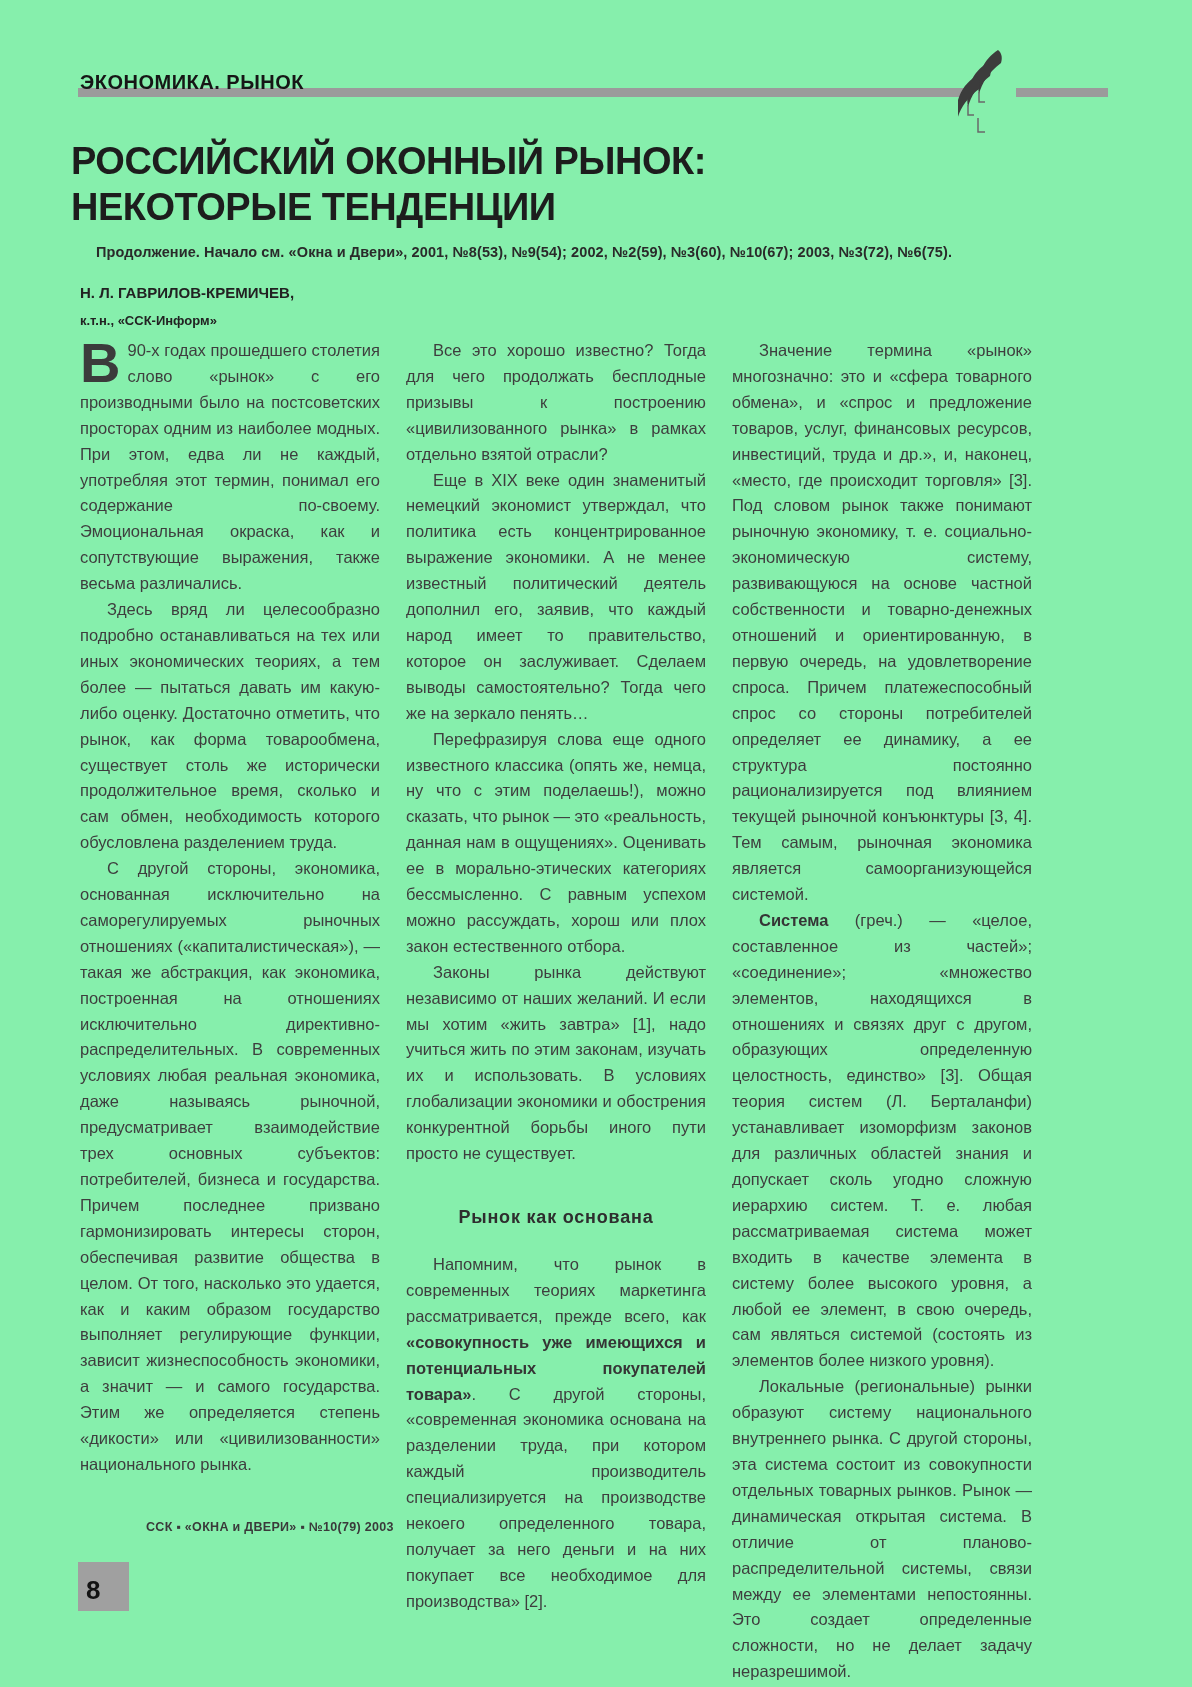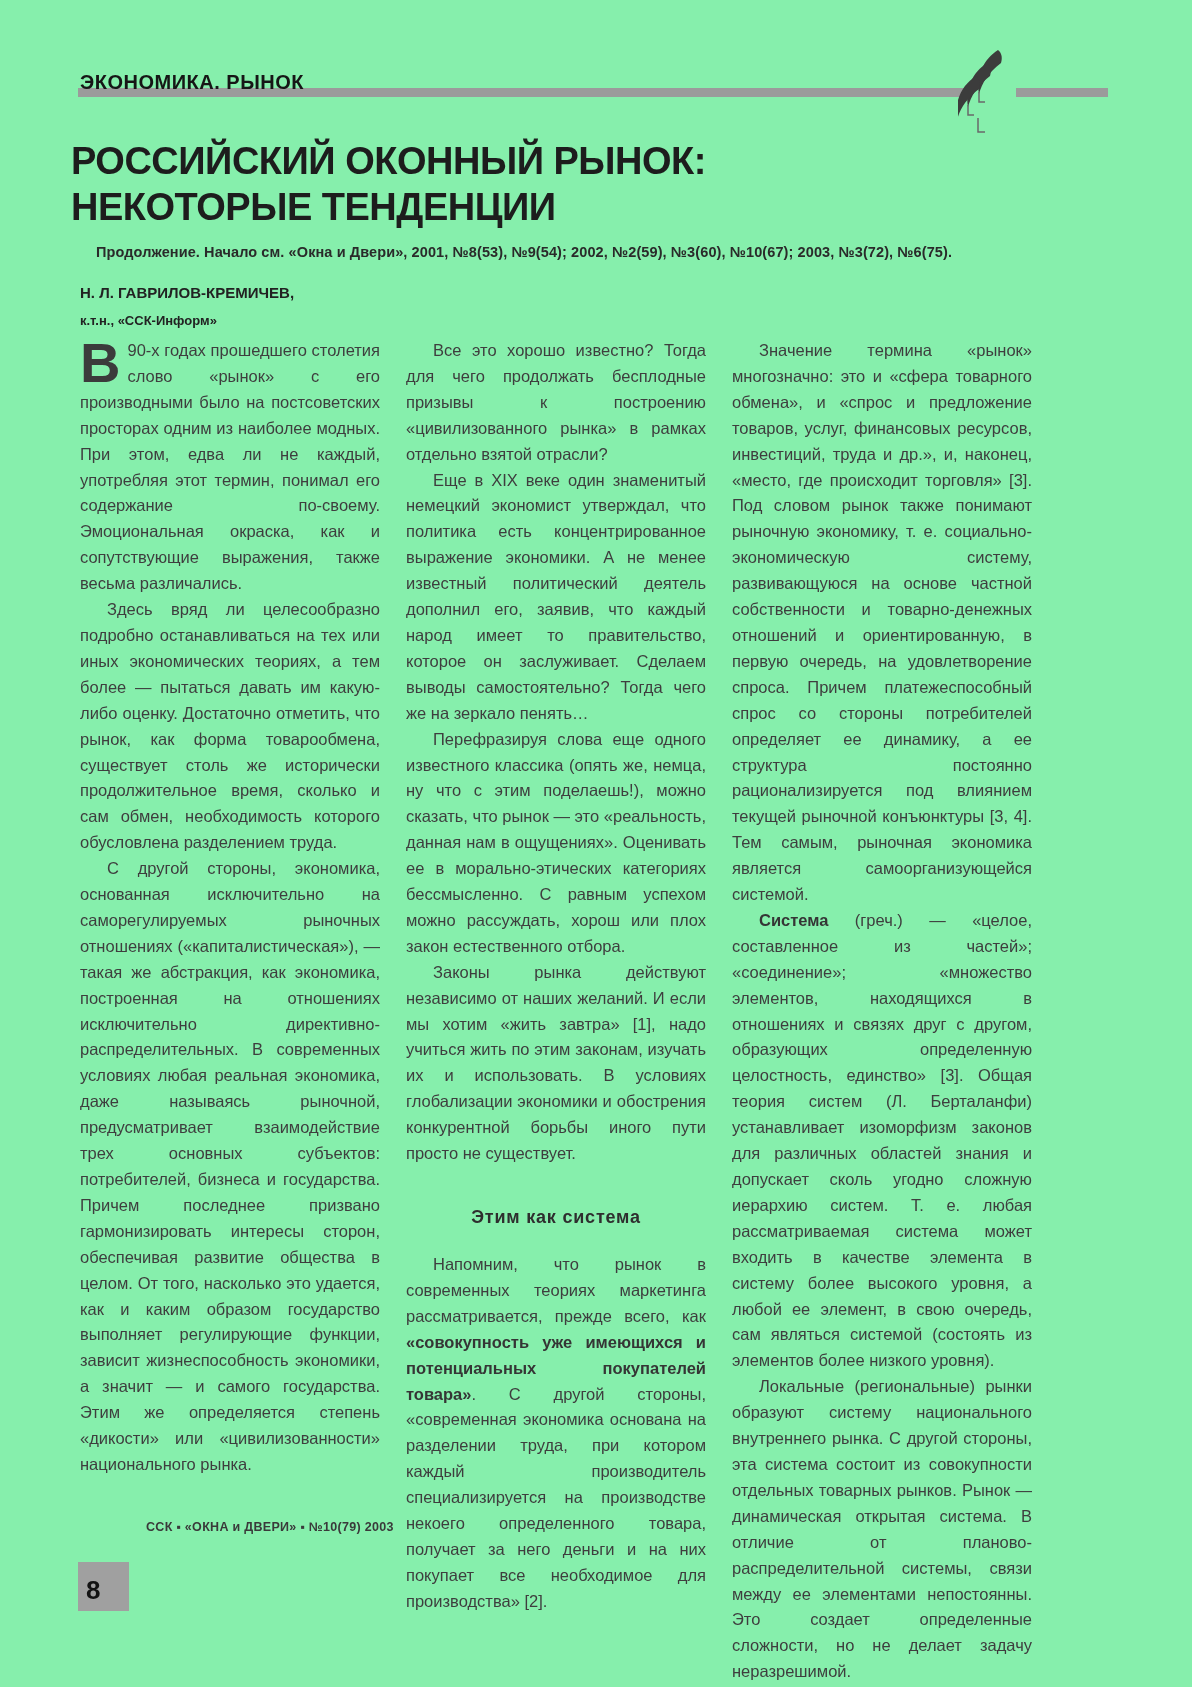--- a/index.html
+++ b/index.html
@@ -119,21 +119,21 @@
     <div class="col">
         <p class="first"><span class="dropcap">В</span><span>90-х годах прошедшего столетия слово «рынок» с его производными было на постсоветских просторах одним из наиболее модных. При этом, едва ли не каждый, употребляя этот термин, понимал его содержание по-своему. Эмоциональная окраска, как и сопутствующие выражения, также весьма различались.</span></p>
         <p><span>Здесь вряд ли целесообразно подробно останавливаться на тех или иных экономических теориях, а тем более — пытаться давать им какую-либо оценку. Достаточно отметить, что рынок, как форма товарообмена, существует столь же исторически продолжительное время, сколько и сам обмен, необходимость которого обусловлена разделением труда.</span></p>
         <p><span>С другой стороны, экономика, основанная исключительно на саморегулируемых рыночных отношениях («капиталистическая»), — такая же абстракция, как экономика, построенная на отношениях исключительно директивно-распределительных. В современных условиях любая реальная экономика, даже называясь рыночной, предусматривает взаимодействие трех основных субъектов: потребителей, бизнеса и государства. Причем последнее призвано гармонизировать интересы сторон, обеспечивая развитие общества в целом. От того, насколько это удается, как и каким образом государство выполняет регулирующие функции, зависит жизнеспособность экономики, а значит — и самого государства. Этим же определяется степень «дикости» или «цивилизованности» национального рынка.</span></p>
       </div>
     <div class="col">
         <p><span>Все это хорошо известно? Тогда для чего продолжать бесплодные призывы к построению «цивилизованного рынка» в рамках отдельно взятой отрасли?</span></p>
         <p><span>Еще в XIX веке один знаменитый немецкий экономист утверждал, что политика есть концентрированное выражение экономики. А не менее известный политический деятель дополнил его, заявив, что каждый народ имеет то правительство, которое он заслуживает. Сделаем выводы самостоятельно? Тогда чего же на зеркало пенять…</span></p>
         <p><span>Перефразируя слова еще одного известного классика (опять же, немца, ну что с этим поделаешь!), можно сказать, что рынок — это «реальность, данная нам в ощущениях». Оценивать ее в морально-этических категориях бессмысленно. С равным успехом можно рассуждать, хорош или плох закон естественного отбора.</span></p>
         <p><span>Законы рынка действуют независимо от наших желаний. И если мы хотим «жить завтра» [1], надо учиться жить по этим законам, изучать их и использовать. В условиях глобализации экономики и обострения конкурентной борьбы иного пути просто не существует.</span></p>
-        <h3 class="section-heading">Этим как система</h3>
+        <h3 class="section-heading">Рынок как основана</h3>
         <p><span>Напомним, что рынок в современных теориях маркетинга рассматривается, прежде всего, как </span><span class="b">«совокупность уже имеющихся и потенциальных покупателей товара»</span><span>. С другой стороны, «современная экономика основана на разделении труда, при котором каждый производитель специализируется на производстве некоего определенного товара, получает за него деньги и на них покупает все необходимое для производства» [2].</span></p>
       </div>
     <div class="col">
         <p><span>Значение термина «рынок» многозначно: это и «сфера товарного обмена», и «спрос и предложение товаров, услуг, финансовых ресурсов, инвестиций, труда и др.», и, наконец, «место, где происходит торговля» [3]. Под словом рынок также понимают рыночную экономику, т. е. социально-экономическую систему, развивающуюся на основе частной собственности и товарно-денежных отношений и ориентированную, в первую очередь, на удовлетворение спроса. Причем платежеспособный спрос со стороны потребителей определяет ее динамику, а ее структура постоянно рационализируется под влиянием текущей рыночной конъюнктуры [3, 4]. Тем самым, рыночная экономика является самоорганизующейся системой.</span></p>
         <p><span class="b">Система</span><span> (греч.) — «целое, составленное из частей»; «соединение»; «множество элементов, находящихся в отношениях и связях друг с другом, образующих определенную целостность, единство» [3]. Общая теория систем (Л. Берталанфи) устанавливает изоморфизм законов для различных областей знания и допускает сколь угодно сложную иерархию систем. Т. е. любая рассматриваемая система может входить в качестве элемента в систему более высокого уровня, а любой ее элемент, в свою очередь, сам являться системой (состоять из элементов более низкого уровня).</span></p>
         <p><span>Локальные (региональные) рынки образуют систему национального внутреннего рынка. С другой стороны, эта система состоит из совокупности отдельных товарных рынков. Рынок — динамическая открытая система. В отличие от планово-распределительной системы, связи между ее элементами непостоянны. Это создает определенные сложности, но не делает задачу неразрешимой.</span></p>
       </div>
   </main>
 
   <div class="page-num-box"></div>

